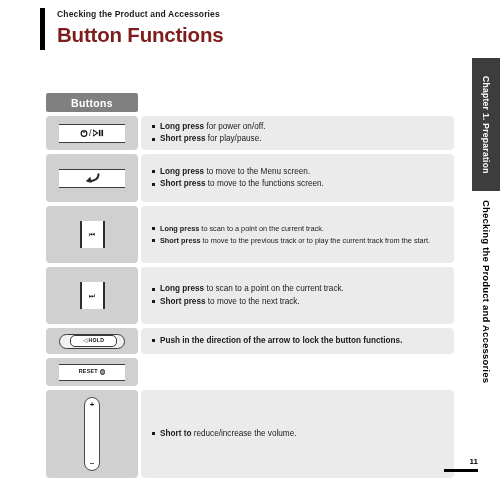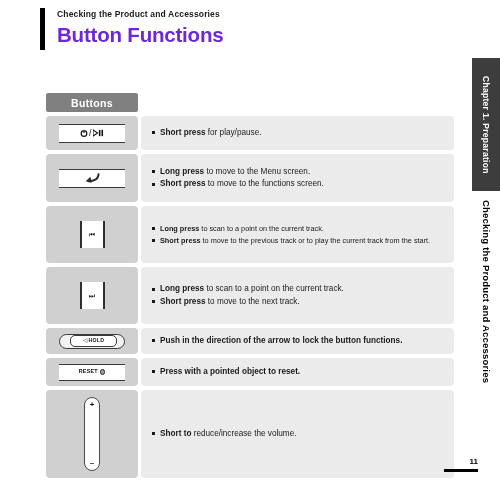--- a/index.html
+++ b/index.html
@@ -40,21 +40,21 @@
     font-size: 8.5px;
     font-weight: bold;
     color: #1a1a1a;
     letter-spacing: 0.15px;
     line-height: 12px;
     white-space: nowrap;
   }
   #page-title {
     font-size: 20.5px;
     font-weight: bold;
-    color: #6d28d9;
+    color: #7f1d1d;
     line-height: 25px;
     letter-spacing: -0.2px;
     margin-top: 2px;
     white-space: nowrap;
   }
 
   
   #functions-table {
     position: absolute;
     left: 46px;
@@ -348,20 +348,24 @@
             <polygon points="0,1 0,9 6,5" fill="none" stroke="#111" stroke-width="1.3"></polygon>
             <rect x="7.5" y="1" width="2" height="8" fill="#111"></rect>
             <rect x="10.8" y="1" width="2" height="8" fill="#111"></rect>
           </svg>
         </span>
       </div>
     </div>
     <div class="cell-desc">
       <div class="desc-line">
         <span class="bullet"></span>
+        <span><span class="lead">Long press</span><span> for power on/off.</span></span>
+      </div>
+      <div class="desc-line">
+        <span class="bullet"></span>
         <span><span class="lead">Short press</span><span> for play/pause.</span></span>
       </div>
     </div>
   </div>
 
   <div class="table-row row-h36">
     <div class="cell-button">
       <div class="btn-bar">
         <svg width="17" height="12" viewBox="0 0 20 14">
           <path d="M17 2.5 C17 9 9.5 11.5 5 10.5" fill="none" stroke="#2a2a2a" stroke-width="2.4" stroke-linecap="round"></path>
@@ -432,26 +436,20 @@
         <span class="lead">Push in the direction of the arrow to lock the button functions.</span>
       </div>
     </div>
   </div>
 
   <div class="table-row row-h28">
     <div class="cell-button">
       <div class="btn-reset">
         <span class="reset-text">RESET</span>
         <span class="reset-hole"></span>
-      </div>
-    </div>
-    <div class="cell-desc">
-      <div class="desc-line">
-        <span class="bullet"></span>
-        <span class="lead">Press with a pointed object to reset.</span>
       </div>
     </div>
   </div>
 
   <div class="table-row row-h88">
     <div class="cell-button">
       <div class="btn-volume">
         <span class="vol-sign">+</span>
         <span class="vol-sign">–</span>
       </div>

